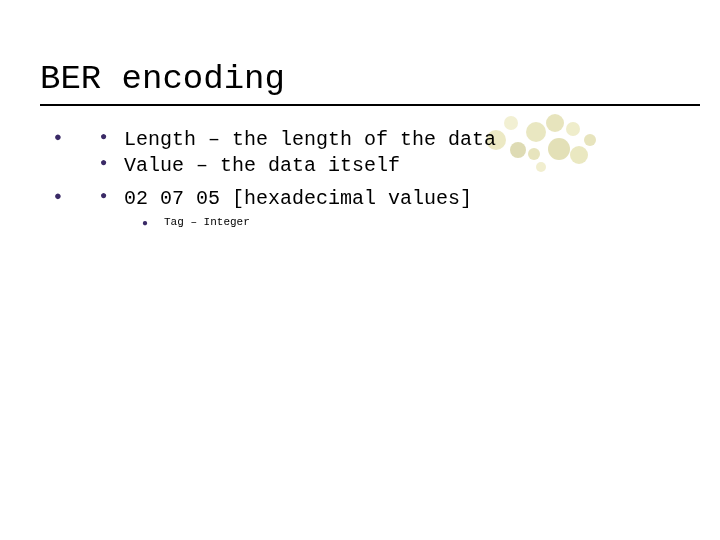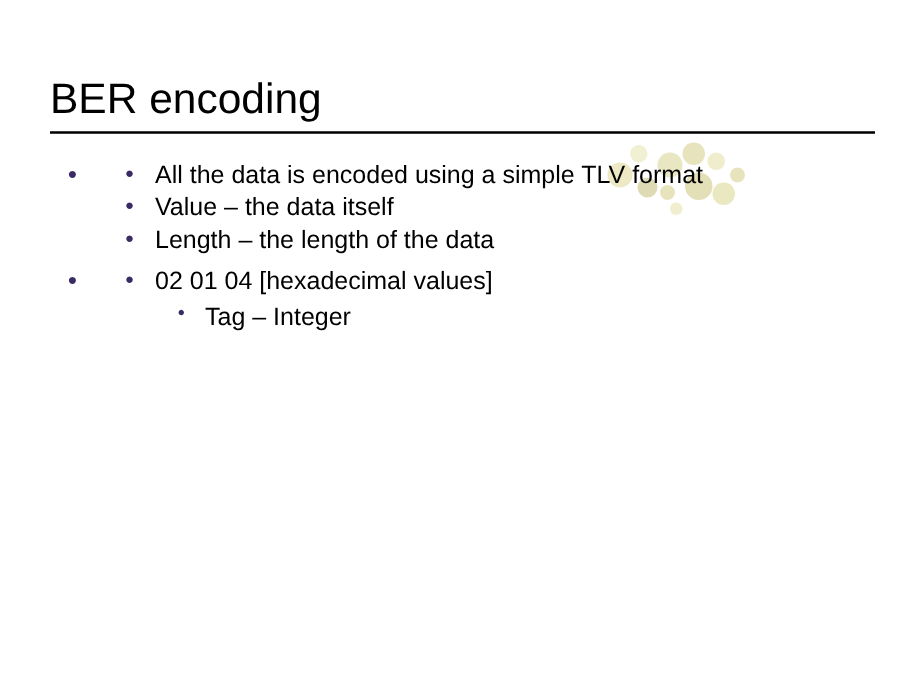--- a/index.html
+++ b/index.html
@@ -12,20 +12,21 @@
     color: #000;
     position: relative;
     overflow: hidden;
   }
   .slide {
     position: relative;
     width: 632px;
     height: 540px;
     box-sizing: border-box;
     padding: 60px 40px 37px 40px;
+    font-family: Liberation Mono, monospace;
   }
   .title {
     font-size: 34px;
     margin: 0 0 6px 0;
     font-weight: normal;
   }
   .rule {
     border: none;
     border-top: 2px solid #000;
     margin: 0 0 22px 0;
@@ -69,21 +70,21 @@
     font-size: 12px;
   }
   .lvl3 {
     margin-top: 6px;
     margin-bottom: 8px;
   }
   .lvl3 > li {
     padding-left: 40px;
     margin-bottom: 3px;
     position: relative;
-    font-size: 20px;
+    font-size: 11px;
   }
   .lvl3::before {
     content: none;
   }
   .lvl3 > li::before {
     content: "●";
     position: absolute;
     left: 18px;
     top: 2px;
     color: #3a2a66;
@@ -121,29 +122,28 @@
       <span style="left: 72px; top: 30px; width: 22px; height: 22px; background: rgb(200, 194, 111); opacity: 0.5;"></span>
       <span style="left: 90px; top: 14px; width: 14px; height: 14px; background: rgb(224, 219, 152); opacity: 0.5;"></span>
       <span style="left: 94px; top: 38px; width: 18px; height: 18px; background: rgb(214, 209, 132); opacity: 0.5;"></span>
       <span style="left: 108px; top: 26px; width: 12px; height: 12px; background: rgb(207, 202, 124); opacity: 0.5;"></span>
       <span style="left: 60px; top: 54px; width: 10px; height: 10px; background: rgb(227, 222, 160); opacity: 0.5;"></span>
     </div>
 
   <ul class="lvl1">
     <li>
       <ul class="lvl2">
-        <li><span>All the data is encoded using a simple TLV format</span></li>
+        <li><span>Length – the length of the data</span></li>
         <li><span>Value – the data itself</span></li>
-        <li><span>Length – the length of the data</span></li>
       </ul>
     </li>
     <li>
       <ul class="lvl2">
         <li>
-          <span>02 01 04 [hexadecimal values]</span>
+          <span>02 07 05 [hexadecimal values]</span>
           <ul class="lvl3">
             <li><span>Tag – Integer</span></li>
           </ul>
         </li>
       </ul>
     </li>
   </ul>
 
 </div>
 

